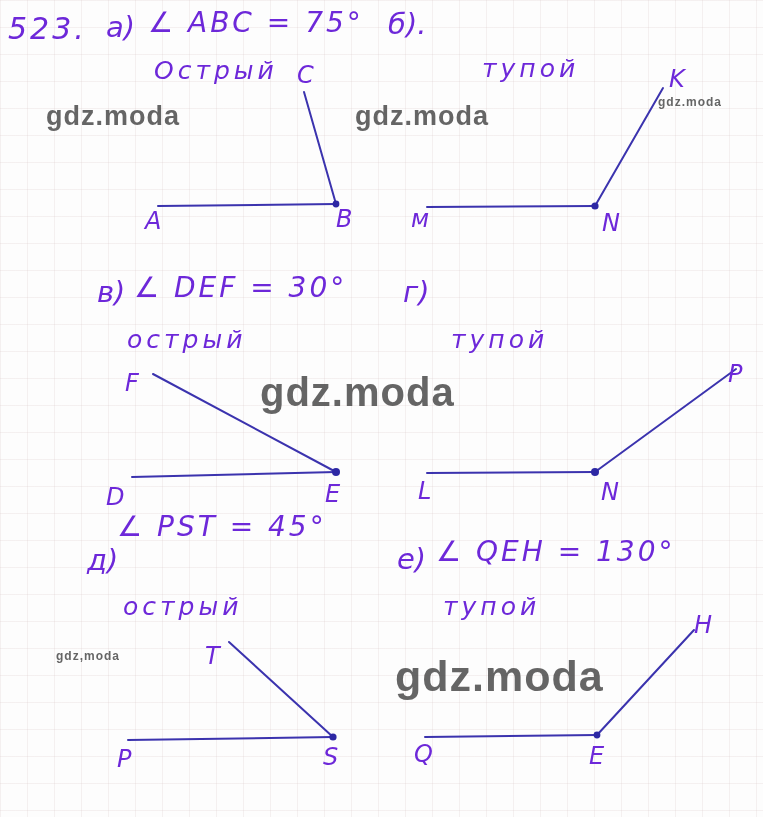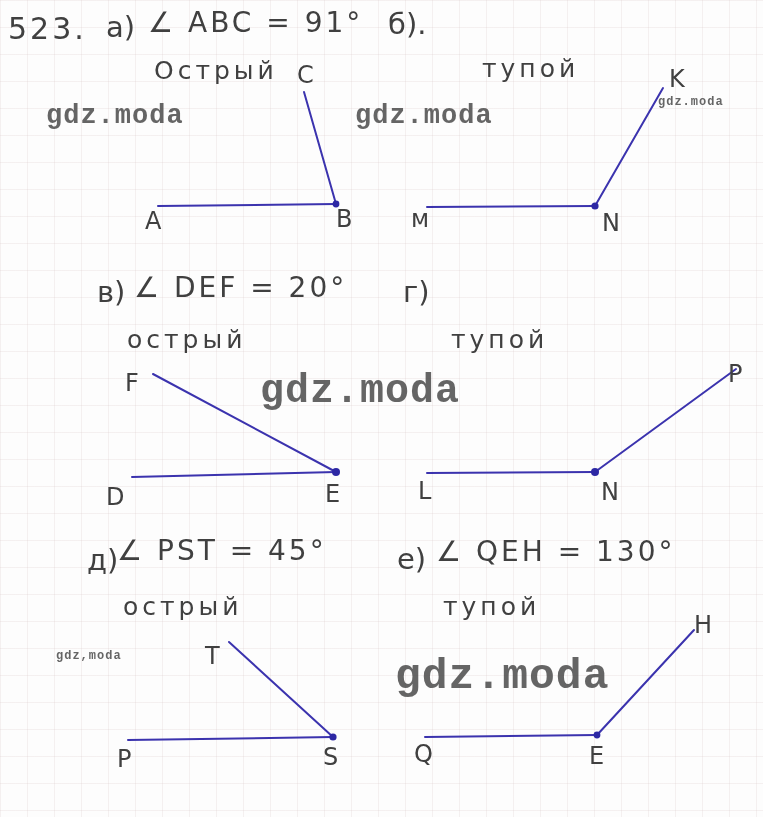--- a/index.html
+++ b/index.html
@@ -9,30 +9,30 @@
     font-family:"DejaVu Sans", sans-serif;
   }
   .grid {
     position:absolute; inset:0;
     background-image:
       linear-gradient(to right, rgba(216,196,196,0.22) 1px, transparent 1px),
       linear-gradient(to bottom, rgba(216,196,196,0.22) 1px, transparent 1px);
     background-size:27px 27px;
   }
   .hw {
-    position:absolute; color:#404040; white-space:nowrap;
+    position:absolute; color:#6d28d9; font-style:italic; white-space:nowrap;
     line-height:1.1;
   }
   .num  { font-size:30px; letter-spacing:3px; }
   .part { font-size:29px; }
   .stmt { font-size:28px; letter-spacing:3px; }
   .cls  { font-size:25px; letter-spacing:4px; }
   .pt   { font-size:24px; }
   .wm {
-    position:absolute; font-family:Liberation Mono, monospace; font-weight:bold;
+    position:absolute; font-family:Liberation Sans, sans-serif; font-weight:bold;
     color:rgba(74,74,74,0.85); letter-spacing:1px; white-space:nowrap;
     line-height:1;
   }
   .wm-md { font-size:27px; }
   .wm-lg { font-size:40px; }
   .wm-xl { font-size:43px; }
   .wm-sm { font-size:12px; font-weight:bold; }
   .wm-sm2{ font-size:12px; }
   svg.fig { position:absolute; left:0; top:0; }
   .ray { stroke:#3b33ae; stroke-width:2; stroke-linecap:round; fill:none; }
@@ -73,47 +73,47 @@
 
   <span class="wm wm-md" style="left:46px;  top:103px;">gdz.moda</span>
   <span class="wm wm-md" style="left:355px; top:103px;">gdz.moda</span>
   <span class="wm wm-sm" style="left:658px; top:96px;">gdz.moda</span>
   <span class="wm wm-lg" style="left:260px; top:372px;">gdz.moda</span>
   <span class="wm wm-sm2" style="left:56px; top:650px;">gdz,moda</span>
   <span class="wm wm-xl" style="left:395px; top:655px;">gdz.moda</span>
 
   <span class="hw num" style="left:8px;   top:12px;">523.</span>
   <span class="hw part" style="left:106px; top:12px;">а)</span>
-  <span class="hw stmt" style="left:148px; top:8px;">∠ ABC = 91°</span>
+  <span class="hw stmt" style="left:148px; top:8px;">∠ ABC = 75°</span>
   <span class="hw part" style="left:388px; top:9px;">б).</span>
   <span class="hw cls" style="left:154px; top:57px;">Острый</span>
   <span class="hw cls" style="left:482px; top:55px;">тупой</span>
 
   <span class="hw pt" style="left:297px; top:62px;">C</span>
   <span class="hw pt" style="left:145px; top:208px;">A</span>
   <span class="hw pt" style="left:336px; top:206px;">B</span>
   <span class="hw pt" style="left:411px; top:206px;">м</span>
   <span class="hw pt" style="left:602px; top:210px;">N</span>
   <span class="hw pt" style="left:669px; top:66px;">K</span>
 
   <span class="hw part" style="left:97px;  top:277px;">в)</span>
-  <span class="hw stmt" style="left:134px; top:273px;">∠ DEF = 20°</span>
+  <span class="hw stmt" style="left:134px; top:273px;">∠ DEF = 30°</span>
   <span class="hw part" style="left:403px; top:277px;">г)</span>
   <span class="hw cls" style="left:127px; top:326px;">острый</span>
   <span class="hw cls" style="left:451px; top:326px;">тупой</span>
 
   <span class="hw pt" style="left:125px; top:370px;">F</span>
   <span class="hw pt" style="left:106px; top:484px;">D</span>
   <span class="hw pt" style="left:325px; top:481px;">E</span>
   <span class="hw pt" style="left:418px; top:478px;">L</span>
   <span class="hw pt" style="left:601px; top:479px;">N</span>
   <span class="hw pt" style="left:728px; top:361px;">P</span>
 
   <span class="hw part" style="left:87px;  top:545px;">д)</span>
-  <span class="hw stmt" style="left:117px; top:536px;">∠ PST = 45°</span>
+  <span class="hw stmt" style="left:117px; top:512px;">∠ PST = 45°</span>
   <span class="hw part" style="left:397px; top:544px;">е)</span>
   <span class="hw stmt" style="left:436px; top:537px;">∠ QEH = 130°</span>
   <span class="hw cls" style="left:123px; top:593px;">острый</span>
   <span class="hw cls" style="left:443px; top:593px;">тупой</span>
 
   <span class="hw pt" style="left:205px; top:643px;">T</span>
   <span class="hw pt" style="left:117px; top:746px;">P</span>
   <span class="hw pt" style="left:323px; top:744px;">S</span>
   <span class="hw pt" style="left:414px; top:741px;">Q</span>
   <span class="hw pt" style="left:589px; top:743px;">E</span>

